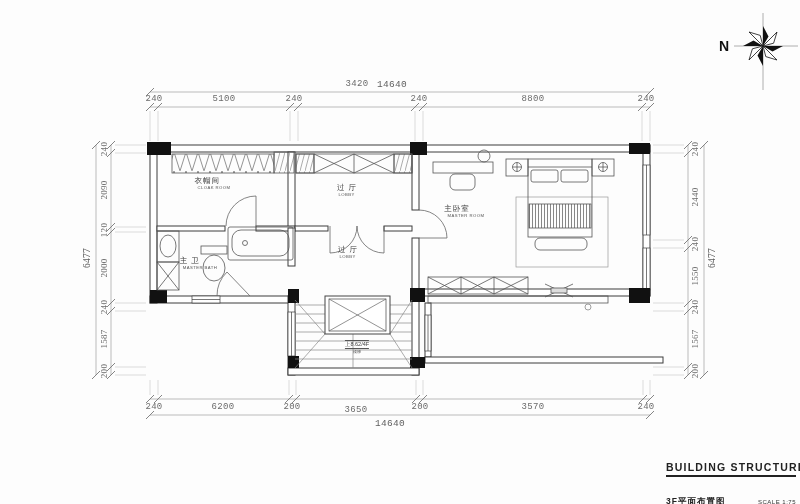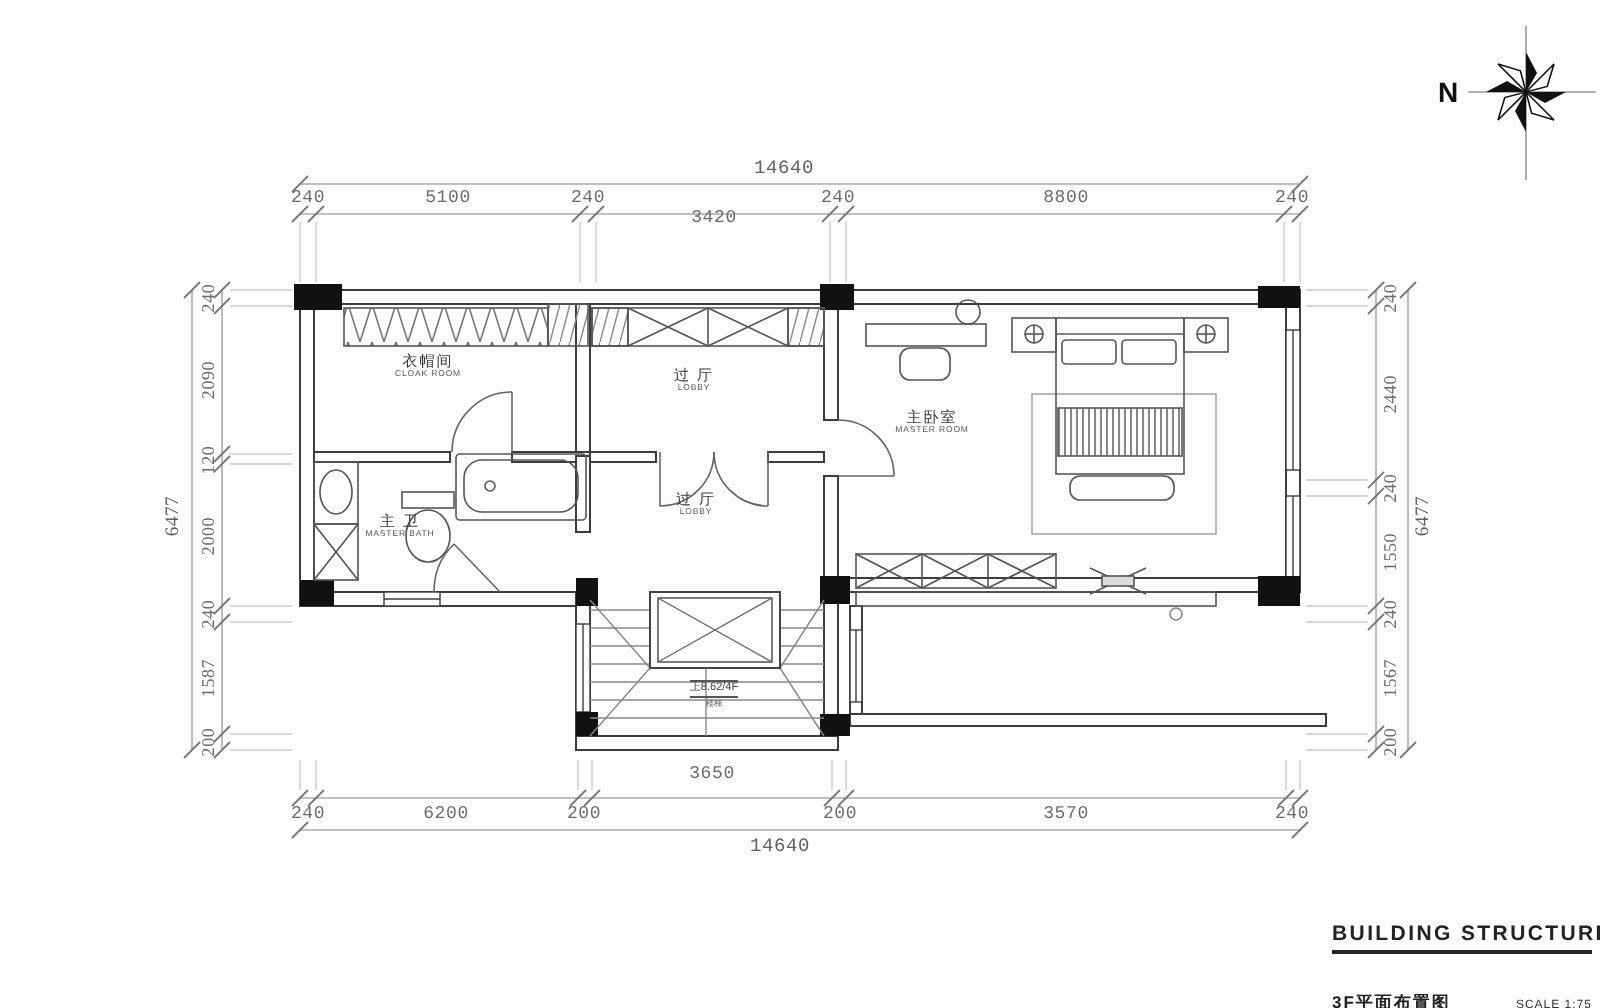--- a/index.html
+++ b/index.html
@@ -4,21 +4,21 @@
 <style>
   html,body{margin:0;padding:0;width:800px;height:504px;background:#fdfdfd;overflow:hidden;
     font-family:"Liberation Serif", serif;}
   #canvas{position:relative;width:800px;height:504px;}
   #plan-svg{position:absolute;left:0;top:0;}
   .dim{position:absolute;font-size:9px;color:#6b6b6b;white-space:nowrap;
     transform:translate(-50%,-50%);letter-spacing:.3px;font-family:Liberation Mono, monospace;}
   .dimv{position:absolute;font-size:9px;color:#6b6b6b;white-space:nowrap;
     transform:translate(-50%,-50%) rotate(-90deg);letter-spacing:.3px;}
   .dim-total{font-size:9.5px;color:#606060;}
-  .room-label{position:absolute;transform:translate(-50%,-50%);text-align:center;
+  .room-label{position:absolute;transform:translate(-50%,-50%);text-align:left;
     color:#3a3a3a;line-height:1.1;font-family:"Liberation Sans", sans-serif;}
   .room-cn{font-size:7.5px;letter-spacing:1px;display:block;}
   .room-en{font-size:5px;letter-spacing:.5px;display:block;color:#555;transform:scale(.85);}
   .stair-note{position:absolute;transform:translate(-50%,-50%);text-align:center;color:#444;
     font-family:"Liberation Sans", sans-serif;line-height:1.2;}
   .stair-note .l1{font-size:5.5px;display:block;border-top:1px solid #555;border-bottom:1px solid #555;}
   .stair-note .l2{font-size:4.5px;display:block;color:#666;transform:scale(.9);}
   #north-n{position:absolute;left:724px;top:46px;transform:translate(-50%,-50%);
     font-size:14px;font-weight:bold;color:#111;font-family:"Liberation Sans", sans-serif;}
   #title-block{position:absolute;left:666px;top:461px;width:130px;
@@ -286,29 +286,29 @@
         <line x1="653" y1="311" x2="684" y2="311" stroke="#ccc" stroke-width="0.7"></line>
         <line x1="653" y1="367" x2="684" y2="367" stroke="#ccc" stroke-width="0.7"></line>
         <line x1="653" y1="375" x2="684" y2="375" stroke="#ccc" stroke-width="0.7"></line>
       </g>
 </svg>
 
   <span class="dim dim-total" style="left:392px;top:84px">14640</span>
   <span class="dim" style="left:154px;top:99px">240</span>
   <span class="dim" style="left:224px;top:99px">5100</span>
   <span class="dim" style="left:294px;top:99px">240</span>
-  <span class="dim" style="left:357px;top:109px">3420</span>
+  <span class="dim" style="left:357px;top:84px">3420</span>
   <span class="dim" style="left:419px;top:99px">240</span>
   <span class="dim" style="left:533px;top:99px">8800</span>
   <span class="dim" style="left:646px;top:99px">240</span>
 
   <span class="dim" style="left:154px;top:407px">240</span>
   <span class="dim" style="left:223px;top:407px">6200</span>
   <span class="dim" style="left:292px;top:407px">200</span>
-  <span class="dim" style="left:356px;top:387px">3650</span>
+  <span class="dim" style="left:356px;top:410px">3650</span>
   <span class="dim" style="left:420px;top:407px">200</span>
   <span class="dim" style="left:533px;top:407px">3570</span>
   <span class="dim" style="left:646px;top:407px">240</span>
   <span class="dim dim-total" style="left:390px;top:423px">14640</span>
 
   <span class="dimv dim-total" style="left:87px;top:258px">6477</span>
   <span class="dimv" style="left:104px;top:149px">240</span>
   <span class="dimv" style="left:104px;top:190px">2090</span>
   <span class="dimv" style="left:104px;top:230px">120</span>
   <span class="dimv" style="left:104px;top:268px">2000</span>

